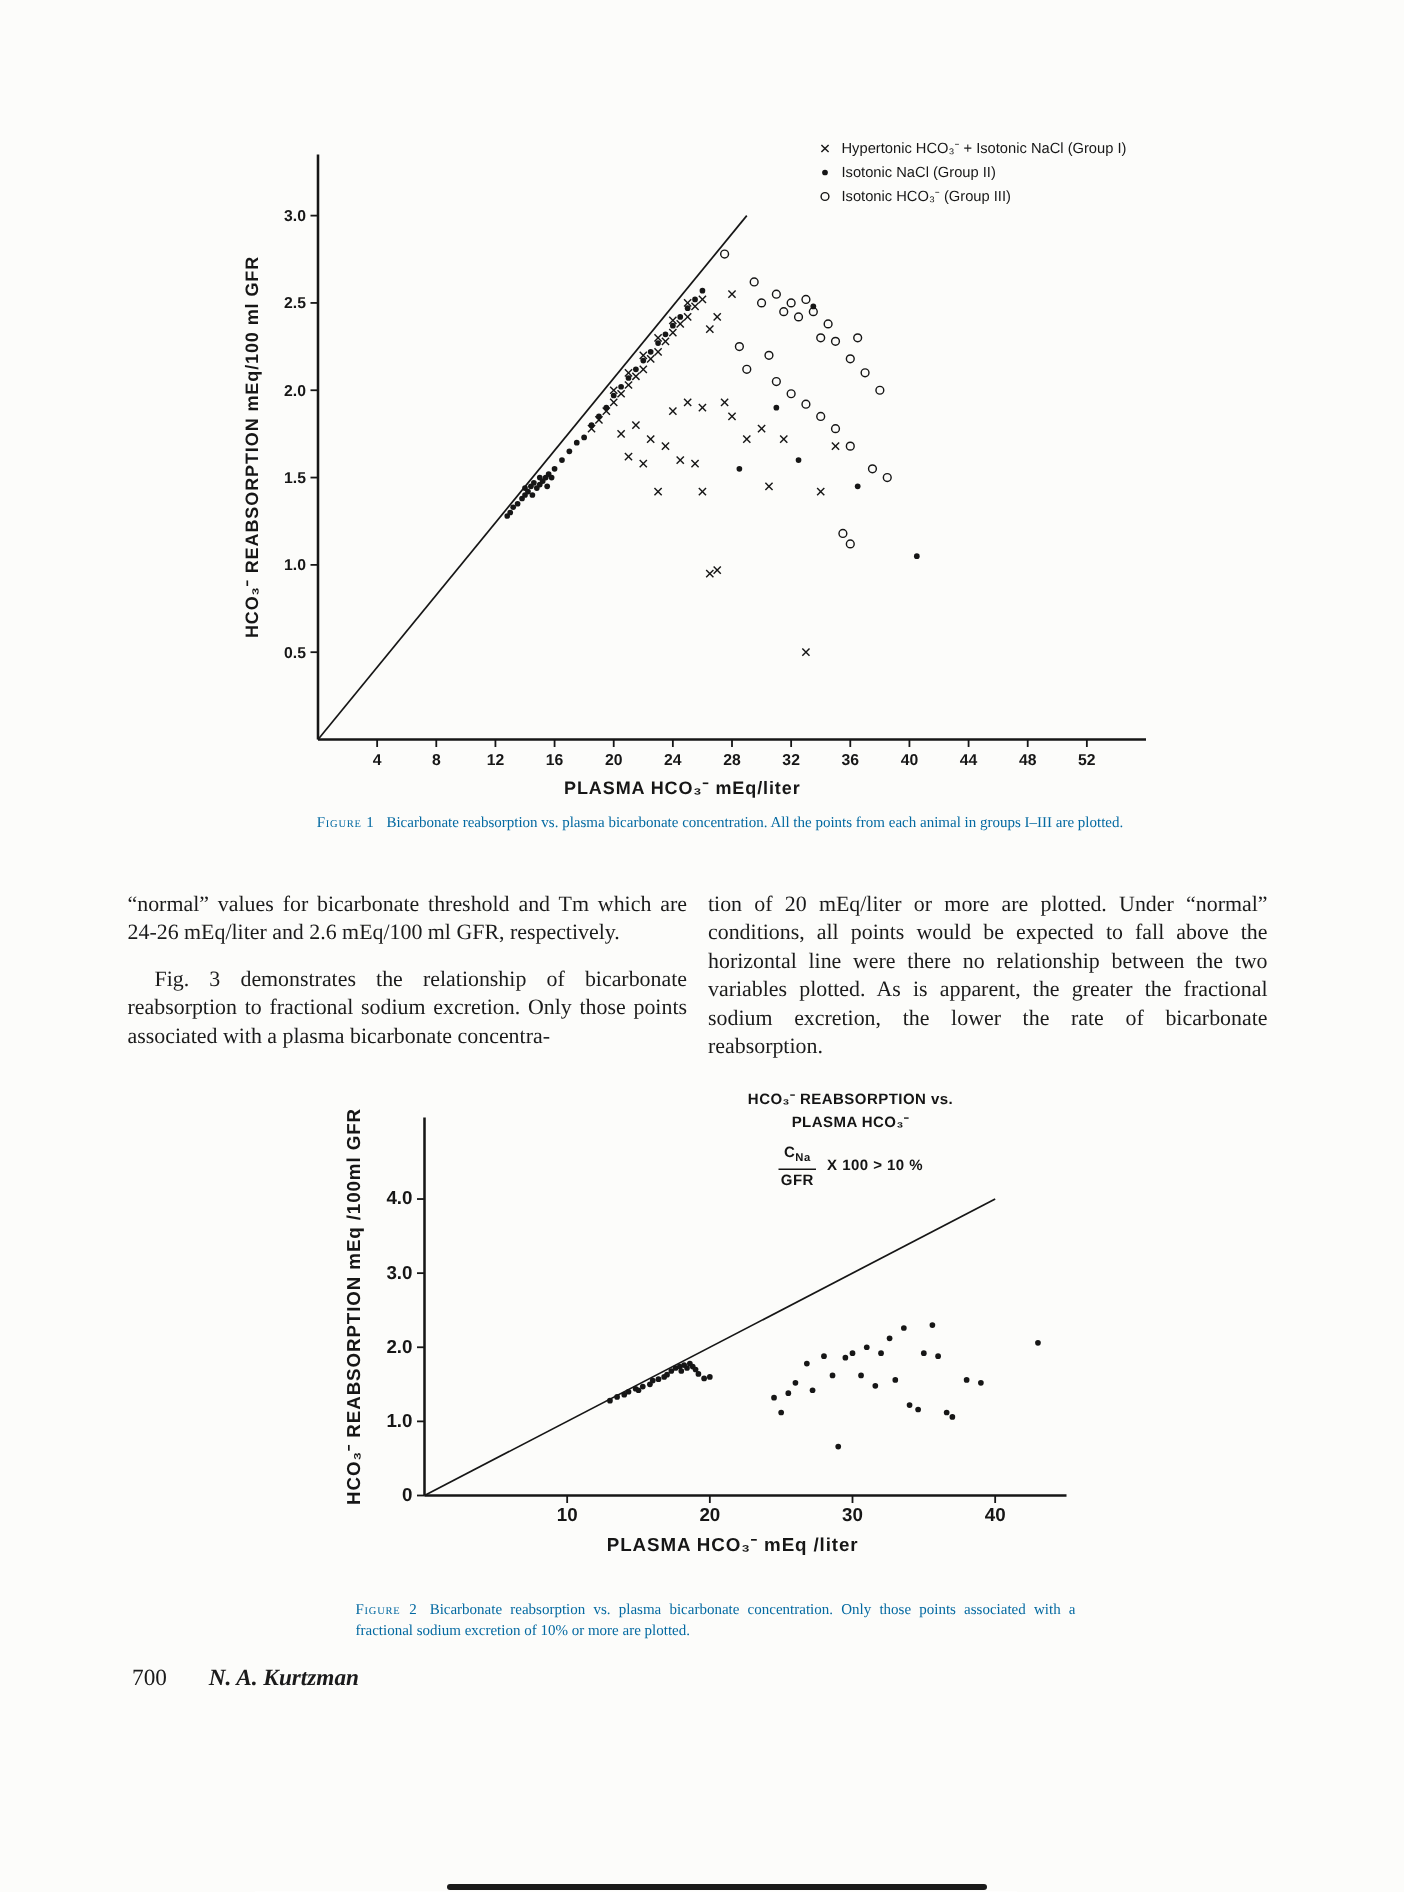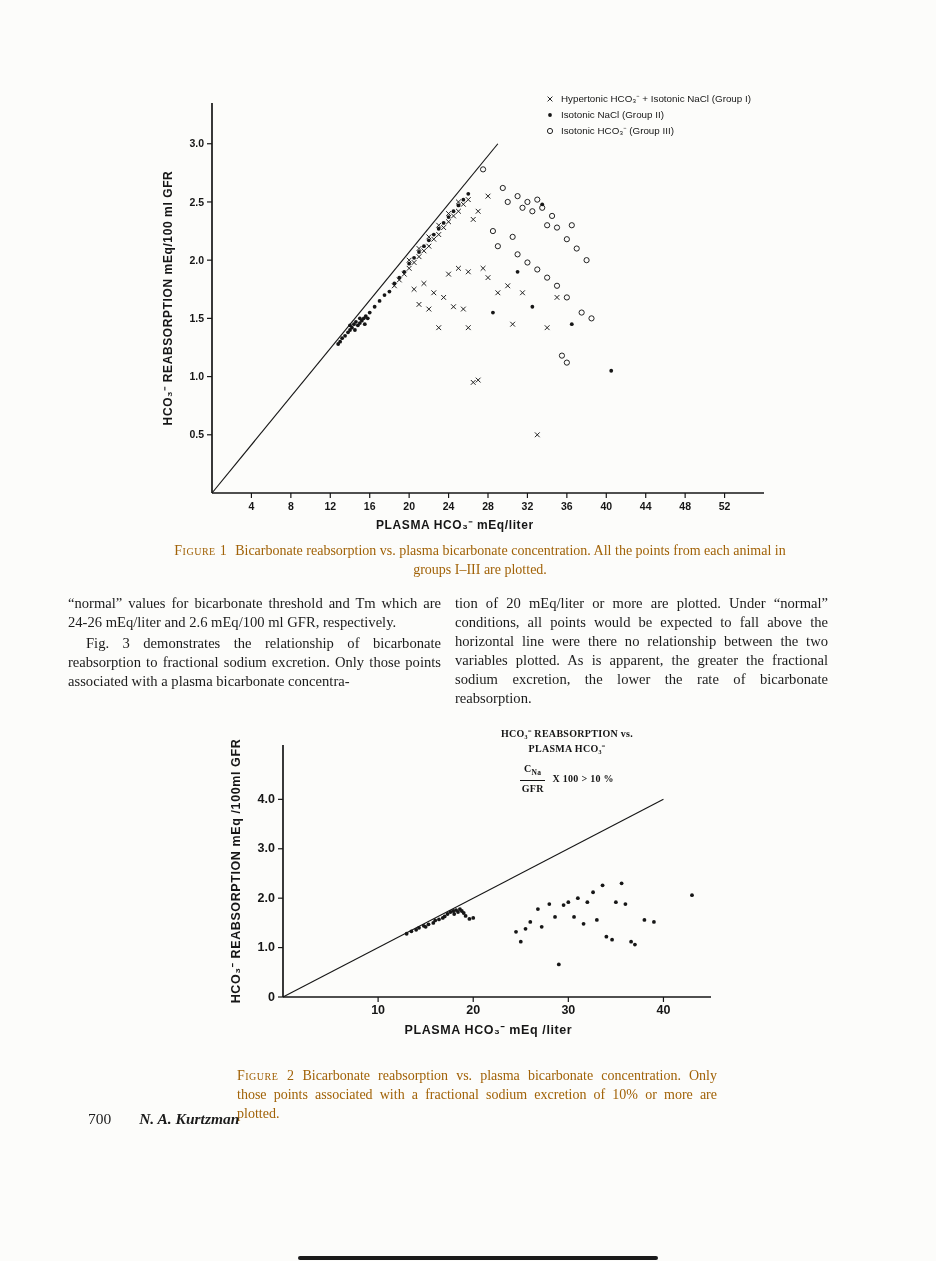--- a/index.html
+++ b/index.html
@@ -9,33 +9,33 @@
     font-family:"Liberation Serif", serif;
   }
   svg { position:absolute; overflow:visible; }
   svg text { font-family:"Liberation Sans", sans-serif; fill:#161616; }
   svg text.tick { font-size:10.5px; font-weight:bold; }
   svg text.axis-label { font-size:12px; font-weight:bold; letter-spacing:0.6px; }
   svg text.legend { font-size:9.8px; font-weight:normal; }
   #chart2 text.tick { font-size:12.5px; }
   #chart2 text.axis-label { font-size:12.5px; }
 
-  .caption { position:absolute; font-size:14px; line-height:1.35; color:#a16207; }
+  .caption { position:absolute; font-size:10px; line-height:1.35; color:#0369a1; }
   .cap1 { left:160px; top:542px; width:640px; text-align:center; }
   .cap2 { left:237px; top:1067px; width:480px; text-align:justify; }
   .figlabel { font-variant:small-caps; letter-spacing:0.5px; margin-right:8px; }
 
-  .cols { position:absolute; left:68px; top:594px; width:772px; display:flex; gap:14px; }
+  .cols { position:absolute; left:85px; top:594px; width:772px; display:flex; gap:14px; }
   .col { width:373px; font-size:14.6px; line-height:1.3; text-align:justify; }
   .col p { margin:0; }
-  .col p + p { text-indent:18px; margin-top:2px; }
+  .col p + p { text-indent:18px; margin-top:12px; }
 
   .fig2-ann {
     position:absolute; left:492px; top:727px; width:150px; z-index:2;
-    text-align:center; font-family:Liberation Serif, serif;
+    text-align:center; font-family:Liberation Sans, sans-serif;
     font-size:10px; font-weight:bold; letter-spacing:0.3px; color:#141414;
     line-height:1.45;
   }
   .frac-row { margin-top:6px; display:flex; align-items:center; justify-content:center; }
   .frac { display:inline-block; margin-right:7px; }
   .frac .top { display:block; border-bottom:1.6px solid #141414; padding:0 4px 1px; }
   .frac .bot { display:block; padding-top:1px; }
   .frac sub { font-size:7.5px; }
 
   .footer { position:absolute; left:88px; top:1110px; font-size:15.5px; }

